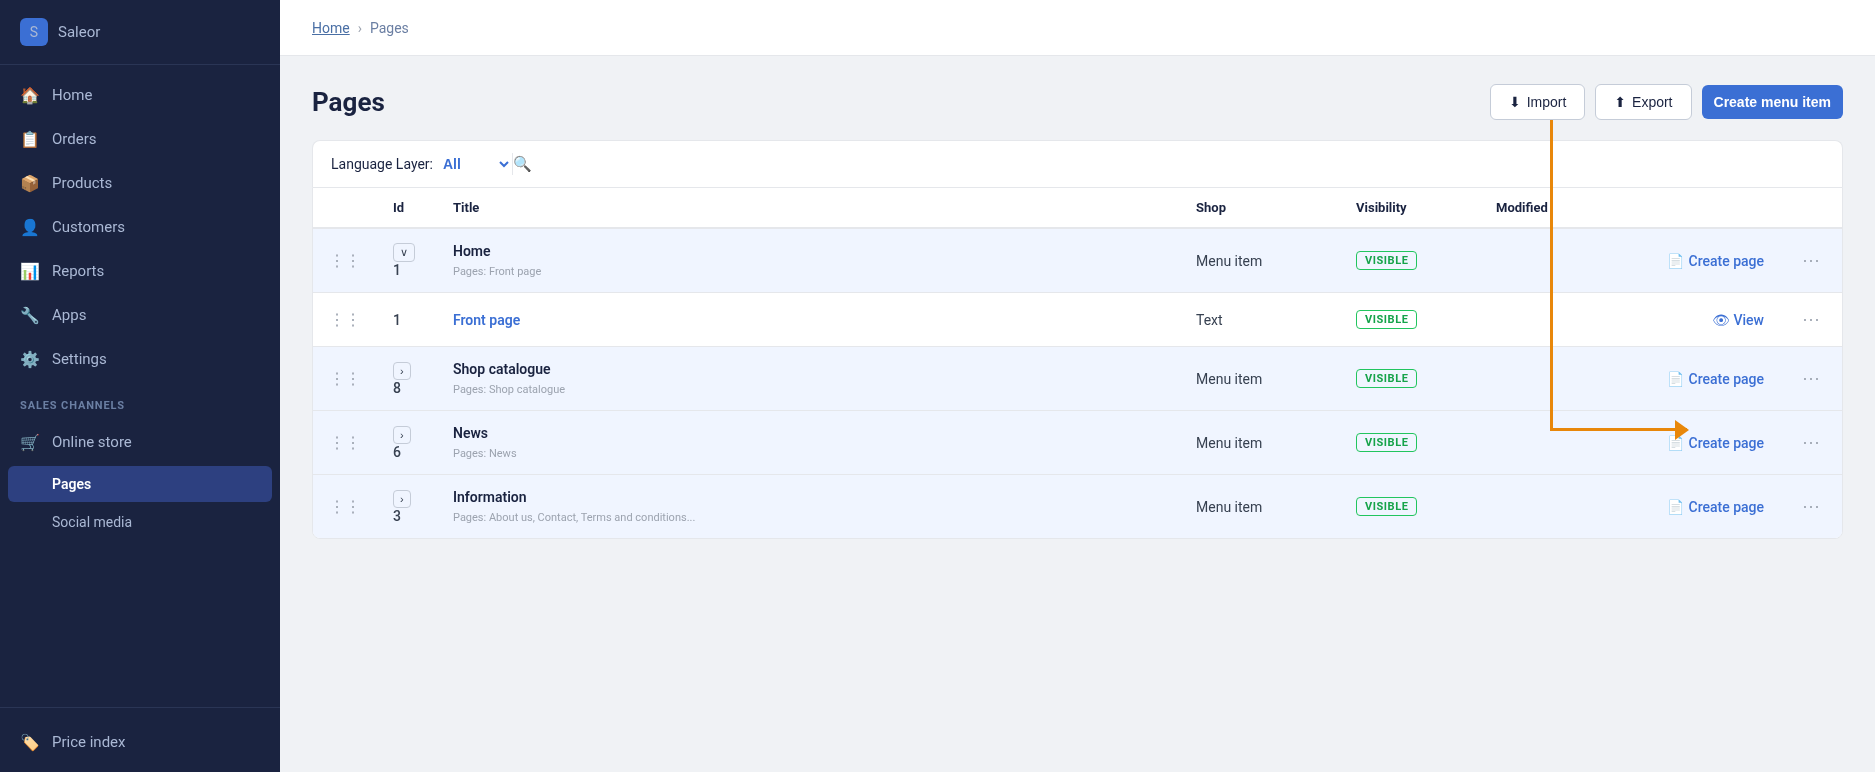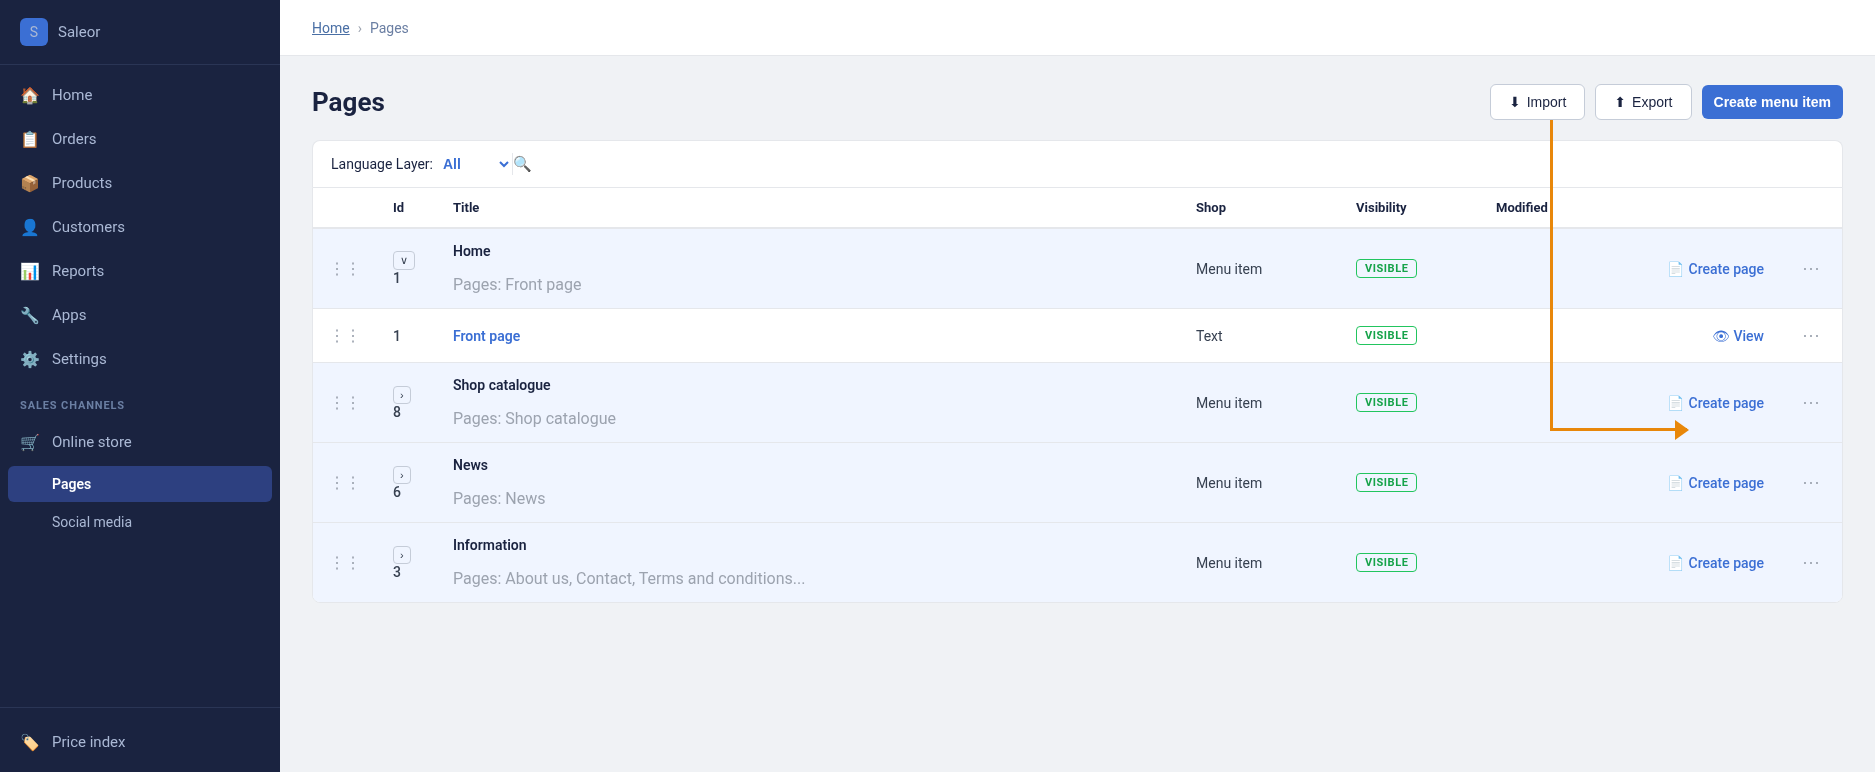--- a/index.html
+++ b/index.html
@@ -159,21 +159,21 @@
     }
     tbody tr { border-bottom: 1px solid #e5e7eb; transition: background 0.1s; }
     tbody tr:last-child { border-bottom: none; }
     tbody tr.highlighted { background: #f0f5ff; }
     tbody td { padding: 14px 16px; font-size: 14px; color: #374151; vertical-align: middle; }
 
     .drag-handle { color: #9ca3af; font-size: 16px; cursor: grab; }
     .expand-btn { background: none; border: 1px solid #c5ccd8; border-radius: 4px; padding: 2px 6px; cursor: pointer; color: #374151; font-size: 11px; }
     .row-id { color: #374151; font-weight: 500; }
     .row-title { font-weight: 600; color: #1a2340; }
-    .row-subtitle { font-size: 16px; color: #9ca3af; margin-top: 16px; }
+    .row-subtitle { font-size: 11px; color: #9ca3af; margin-top: 6px; }
     .row-title-link { color: #3b6fd4; font-weight: 600; cursor: pointer; }
     .badge-visible {
       display: inline-block;
       border: 1.5px solid #22c55e;
       color: #16a34a;
       border-radius: 4px;
       font-size: 11px;
       font-weight: 700;
       padding: 2px 8px;
       letter-spacing: 0.05em;

